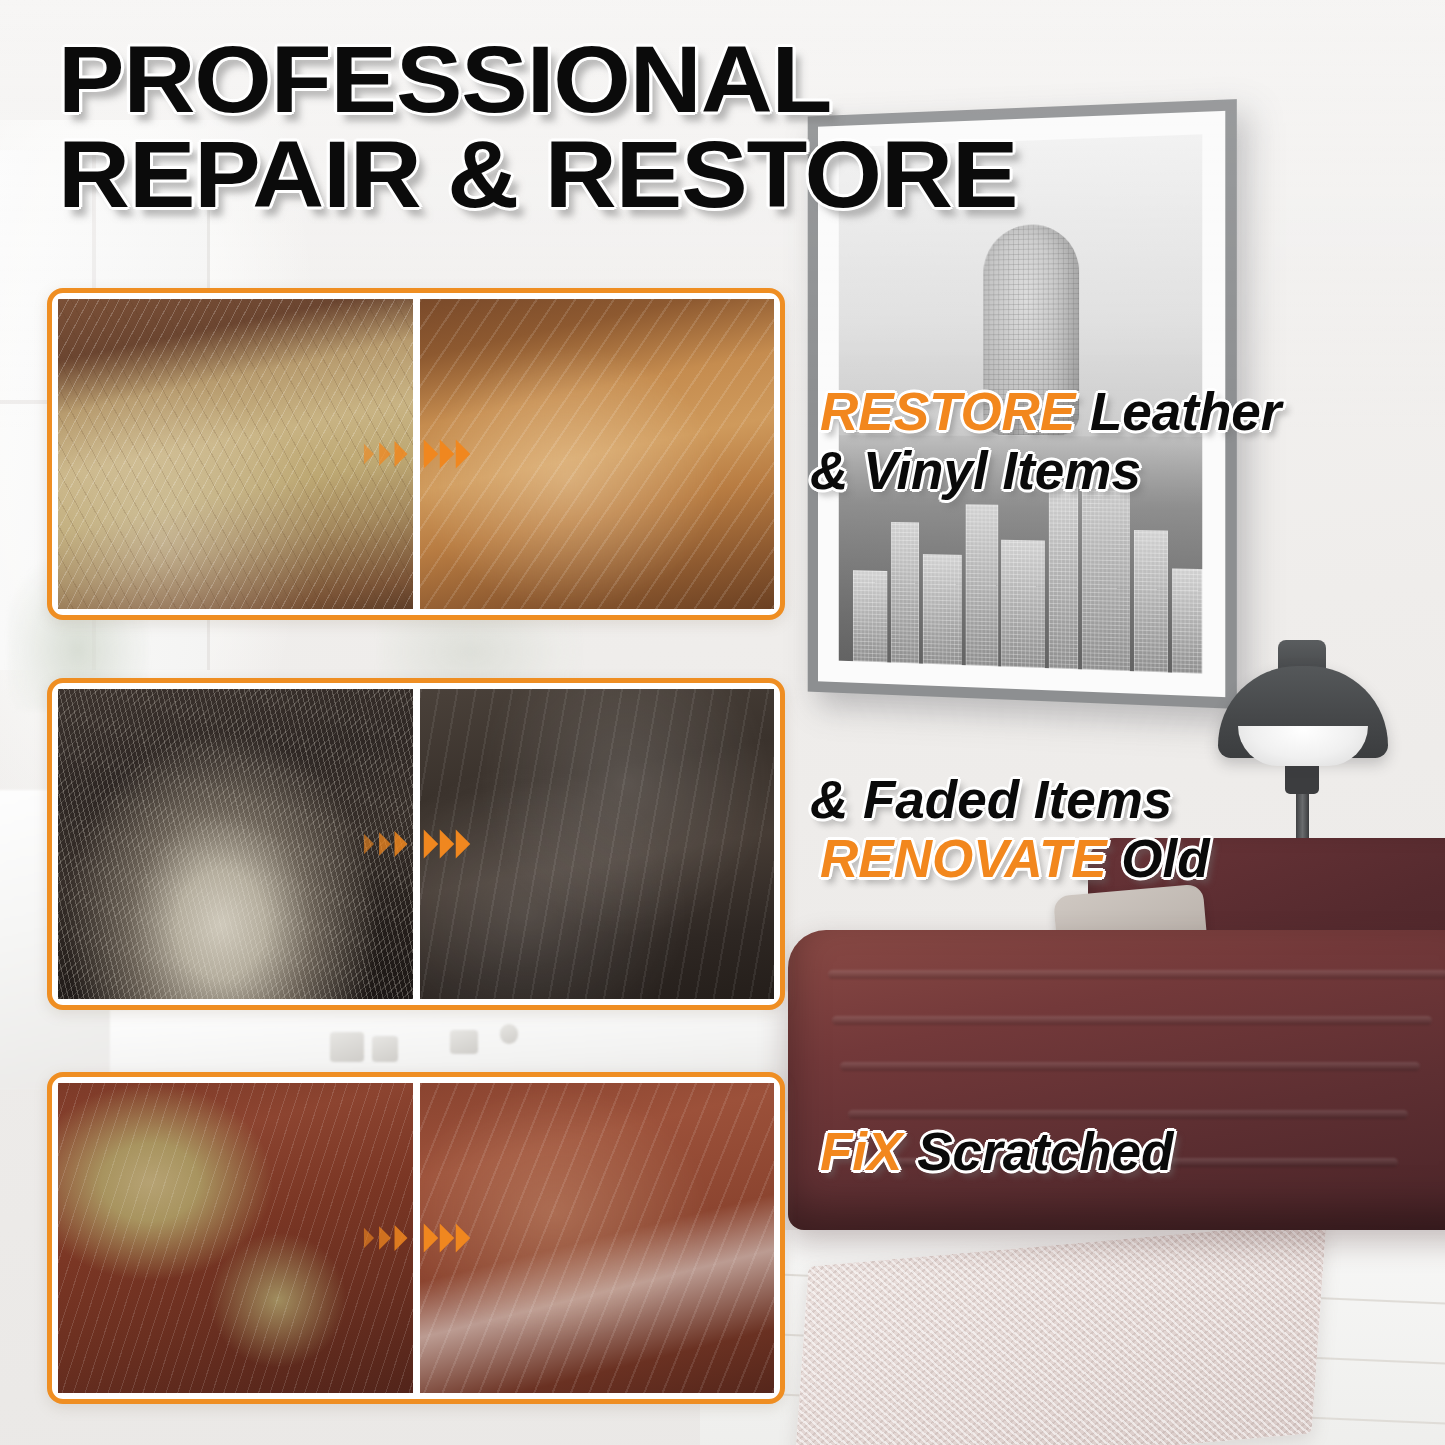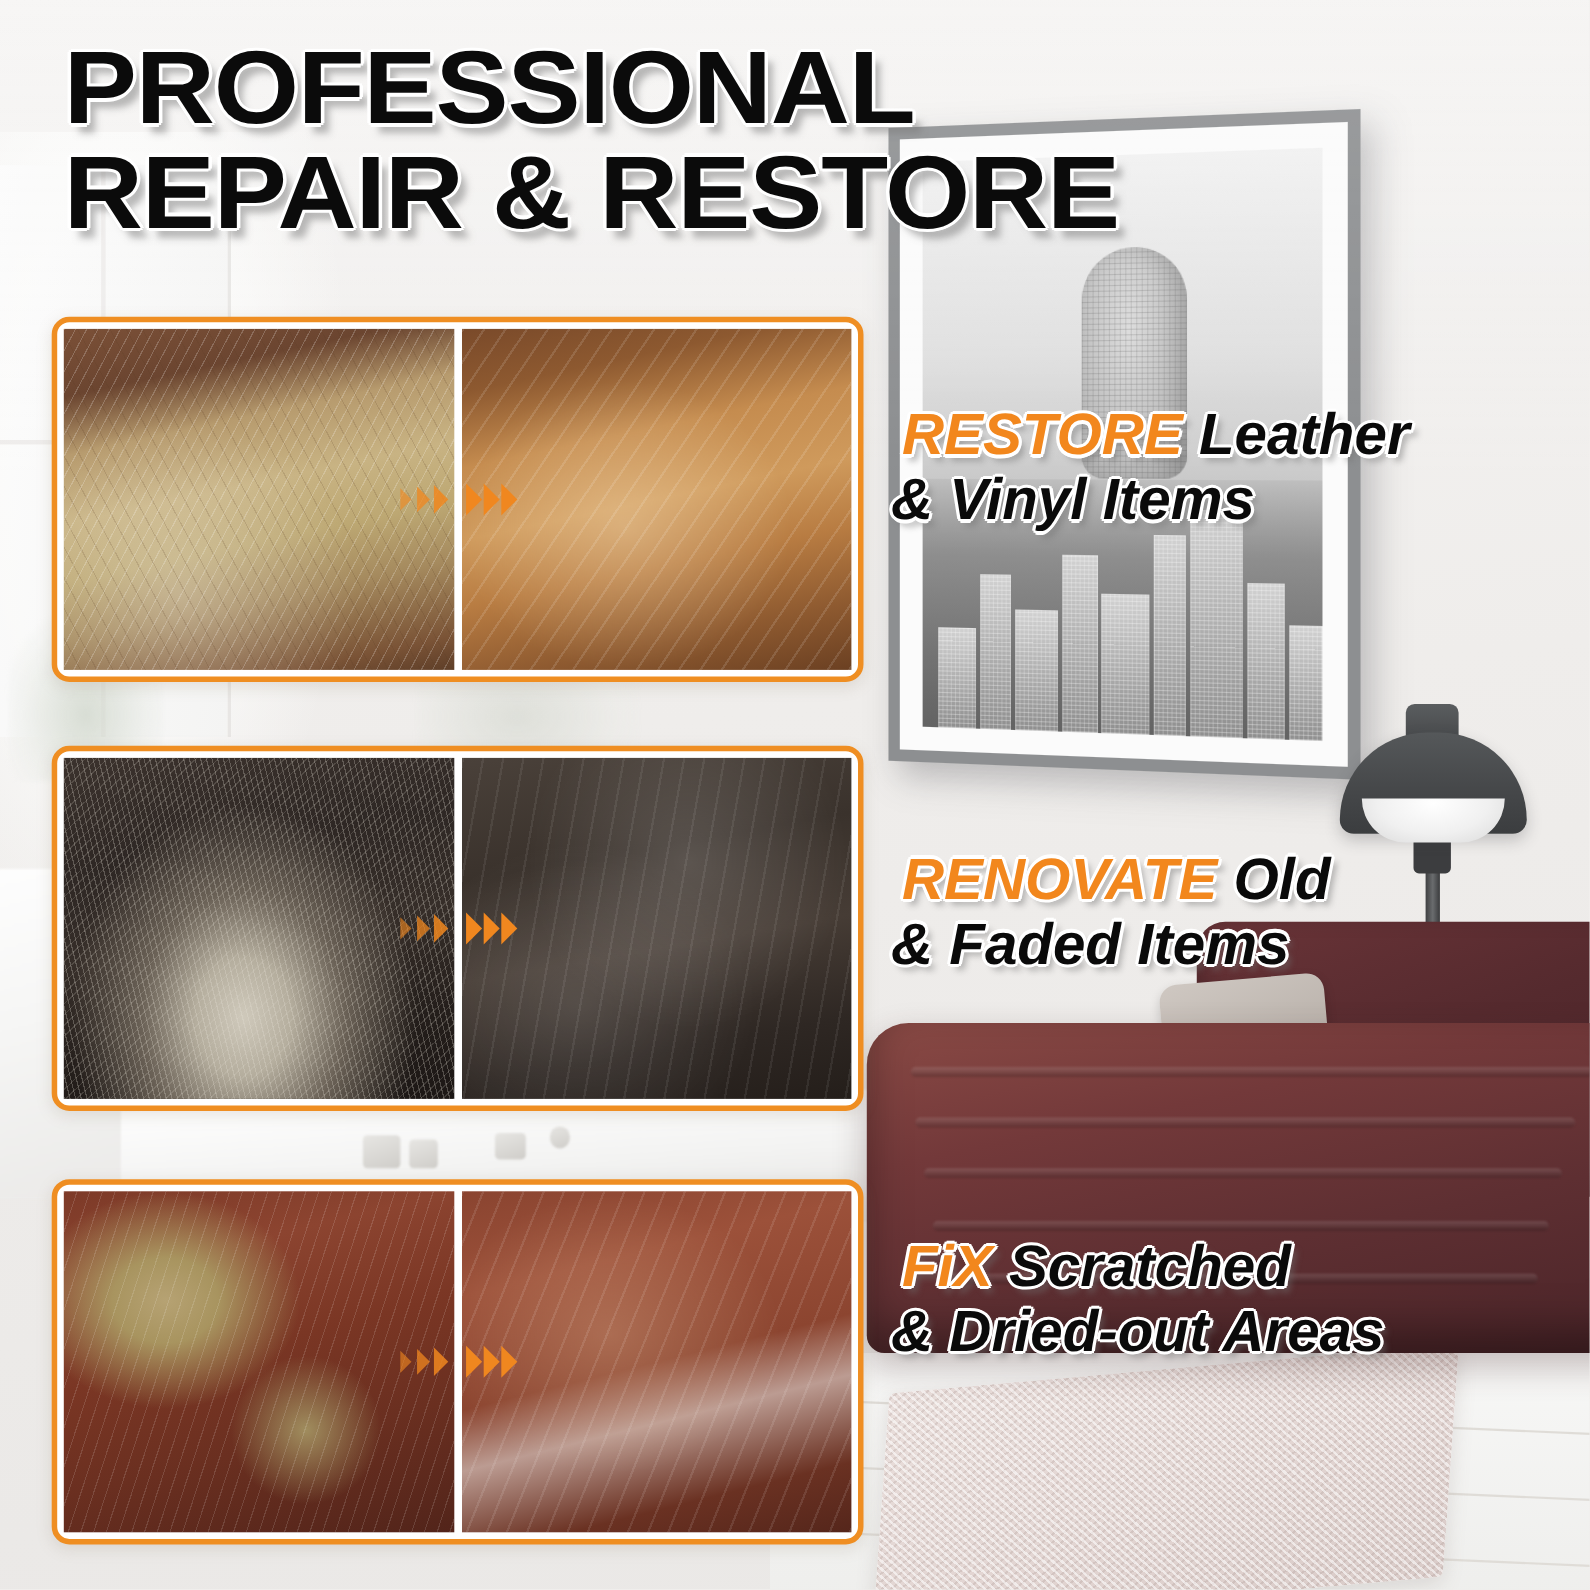--- a/index.html
+++ b/index.html
@@ -399,34 +399,33 @@
           <span class="chev c2"></span>
           <span class="chev c3"></span>
         <span class="chev-gap"></span>
         <span class="chev c4"></span>
           <span class="chev c5"></span>
           <span class="chev c6"></span>
       </div>
     </div>
   </div>
 
-  <div class="feature" style="left:820px; top:366px;">
+  <div class="feature" style="left:820px; top:382px;">
     <div class="fline">
       <span class="kw">RESTORE</span><span class="rest"> Leather</span>
     </div>
     <div class="fline rest" style="margin-left:-10px;">&amp; Vinyl Items</div>
   </div>
 
   <div class="feature" style="left:820px; top:770px;">
+    <div class="fline rest" style="margin-left:-10px;">&amp; Faded Items</div>
     <div class="fline">
       <span class="kw">RENOVATE</span><span class="rest"> Old</span>
     </div>
-    <div class="fline rest" style="margin-left:-10px;">&amp; Faded Items</div>
   </div>
 
   <div class="feature" style="left:820px; top:1122px;">
     <div class="fline">
       <span class="kw">FiX</span><span class="rest"> Scratched</span>
     </div>
-    <div class="fline rest" style="margin-left:-10px;">&amp; Dried-out Areas</div>
   </div>
 
 </div>
 
 </body></html>

